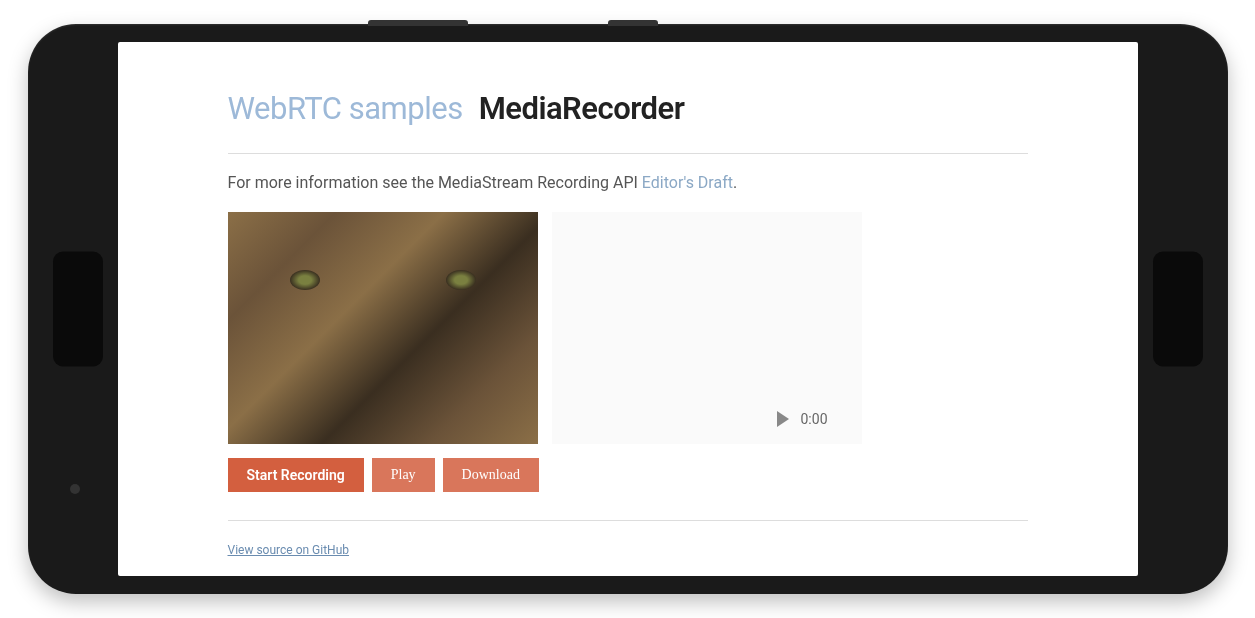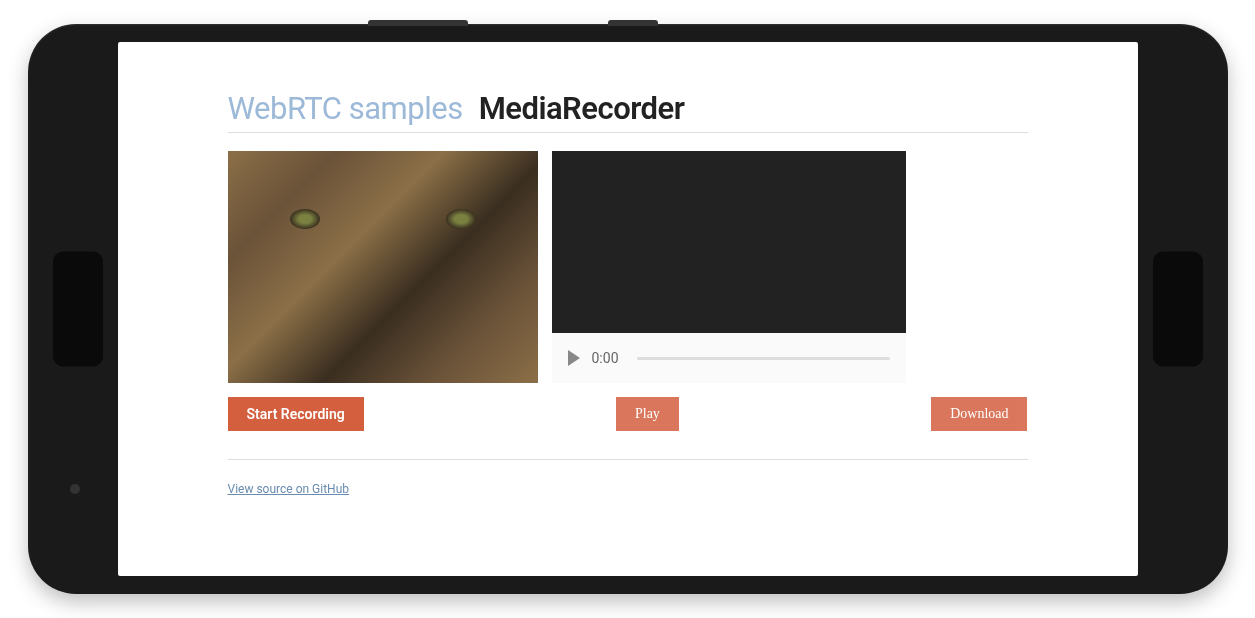--- a/index.html
+++ b/index.html
@@ -81,21 +81,21 @@
       background: #ffffff;
       overflow: hidden;
       border-radius: 2px;
     }
     
     .content {
       padding: 48px 110px 20px 110px;
     }
     
     .heading {
-      padding-bottom: 5px;
+      padding-bottom: 26px;
       border-bottom: 1px solid #ddd;
       margin-bottom: 18px;
     }
     
     .heading-link {
       color: #9db9d8;
       font-size: 31px;
       font-weight: 400;
       text-decoration: none;
       letter-spacing: -0.5px;
@@ -157,24 +157,25 @@
       position: absolute;
       top: 25%;
       right: 20%;
       width: 30px;
       height: 20px;
       background: radial-gradient(ellipse, #7a8040 30%, #3a3020 70%);
       border-radius: 50%;
     }
     
     .video-player {
-      width: 354px;
+      width: 310px;
       background: #fafafa;
       display: flex;
       flex-direction: column;
+      align-items: flex-end;
     }
     
     .video-dark {
       flex: 1;
       background: #222;
       height: 180px;
     }
     
     .video-controls {
       height: 50px;
@@ -203,21 +204,20 @@
       height: 3px;
       background: #ddd;
       border-radius: 2px;
       margin-left: 6px;
     }
     
     .button-row {
       display: flex;
       gap: 8px;
       margin-bottom: 28px;
-      justify-content: space-between;
     }
     
     .action-button {
       background: #d35f3f;
       color: #ffffff;
       border: none;
       padding: 9px 19px;
       font-size: 14px;
       cursor: pointer;
       font-family: inherit;
@@ -257,20 +257,23 @@
   <div class="camera-dot"></div>
 
   <div class="screen">
     <div class="content">
       
       <div class="heading">
         <a href="#" class="heading-link">WebRTC samples</a>
         <span class="heading-title">MediaRecorder</span>
       </div>
       
+      <p class="description">
+        <span>For more information see the MediaStream Recording API </span><a href="#" class="link">Editor's Draft</a><span>.</span>
+      </p>
       
       <div class="videos">
         <div class="video-box">
           <div class="cat-image"></div>
         </div>
         <div class="video-player">
           <div class="video-dark"></div>
           <div class="video-controls">
             <div class="play-triangle"></div>
             <span class="time-text">0:00</span>

